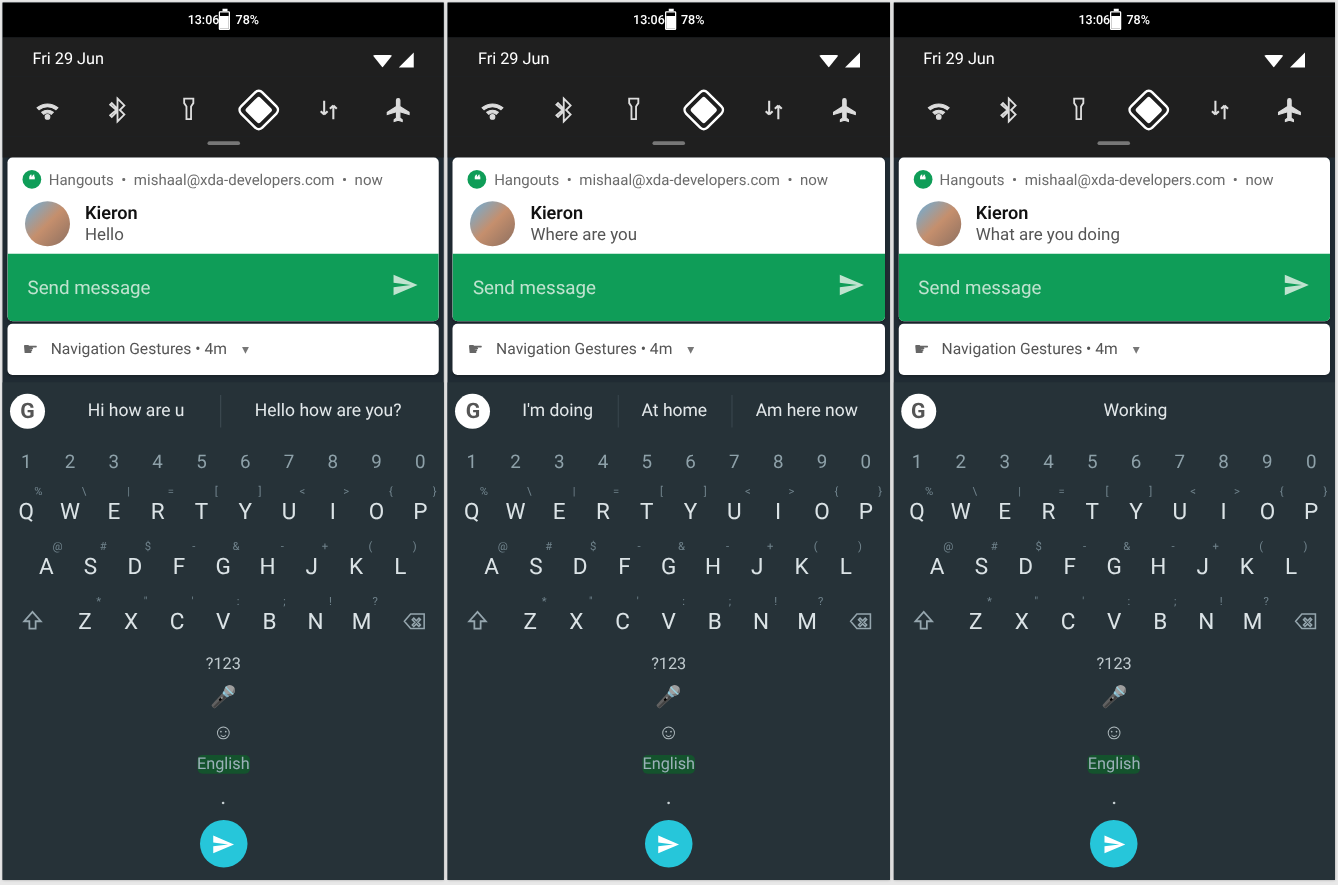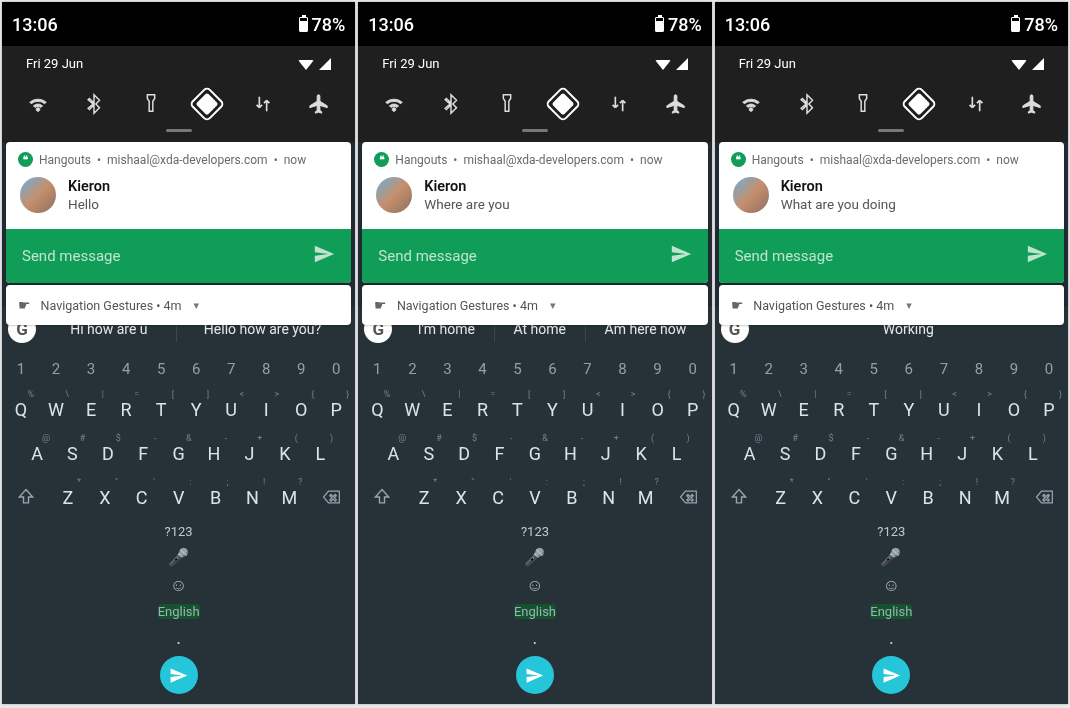--- a/index.html
+++ b/index.html
@@ -15,28 +15,28 @@
   .phone {
     width: 354px;
     height: 702px;
     background: #202b33;
     position: relative;
     overflow: hidden;
     box-shadow: 0 0 2px rgba(0,0,0,.3);
   }
   
   .status-bar {
-    height: 44px;
+    height: 28px;
     background: #000;
     color: #fff;
     display: flex;
     align-items: center;
-    justify-content: space-between;
+    justify-content: center;
     padding: 0 10px;
-    font-size: 18px;
+    font-size: 10px;
     font-weight: 500;
   }
   .status-right { display:flex; align-items:center; gap:4px; }
   .battery-icon {
     width: 9px; height: 15px;
     border: 1.3px solid #fff; border-radius: 1px;
     position: relative;
     background: linear-gradient(to top, #fff 78%, transparent 78%);
   }
   .battery-icon::before {
@@ -75,21 +75,21 @@
   }
   .notif-head {
     display:flex; align-items:center; gap:6px; padding:10px 12px 4px;
     font-size:12px; color:#6b6b6b;
   }
   .hangouts-badge {
     width:15px; height:15px; border-radius:50%; background:#0f9d58;
     display:flex; align-items:center; justify-content:center;
     color:#fff; font-size:10px; font-weight:bold;
   }
-  .notif-body { display:flex; gap:12px; padding:6px 14px 16px; align-items:center;}
+  .notif-body { display:flex; gap:12px; padding:6px 14px 6px; align-items:center;}
   .avatar { width:36px; height:36px; border-radius:50%; background:linear-gradient(135deg,#6ab0de 0%, #c58f6d 50%, #8c6f60 100%); flex-shrink:0;}
   .notif-sender { font-size:14.5px; font-weight:600; color:#111; }
   .notif-msg { font-size:13.5px; color:#555; margin-top:1px;}
   .reply-bar {
     background:#0f9d58; height:54px; display:flex; align-items:center; justify-content:space-between;
     padding:0 16px; color:#bfe3cf; font-size:15px;
   }
   .send-arrow svg { width:22px; height:22px; fill:#bfe3cf; }
 
   .lower-card { background:#fff; border-radius:4px; padding:12px 12px; display:flex; align-items:center; gap:10px; box-shadow:0 1px 2px rgba(0,0,0,.2); }
@@ -464,21 +464,21 @@
       </div>
       <div class="lower-card">
         <span class="nav-ico">☚</span>
     <span class="txt"><span>Navigation Gestures</span> • <span>4m</span></span>
     <span class="chev">▾</span>
       </div>
     </div>
     <div class="keyboard">
       <div class="sugg-row">
         <div class="g-badge">G</div>
-        <div class="sugg">I'm home</div>
+        <div class="sugg">I'm doing</div>
         <div class="sugg">At home</div>
         <div class="sugg">Am here now</div>
       </div>
       <div class="num-row">
         <div class="nk">1</div>
         <div class="nk">2</div>
         <div class="nk">3</div>
         <div class="nk">4</div>
         <div class="nk">5</div>
         <div class="nk">6</div>

